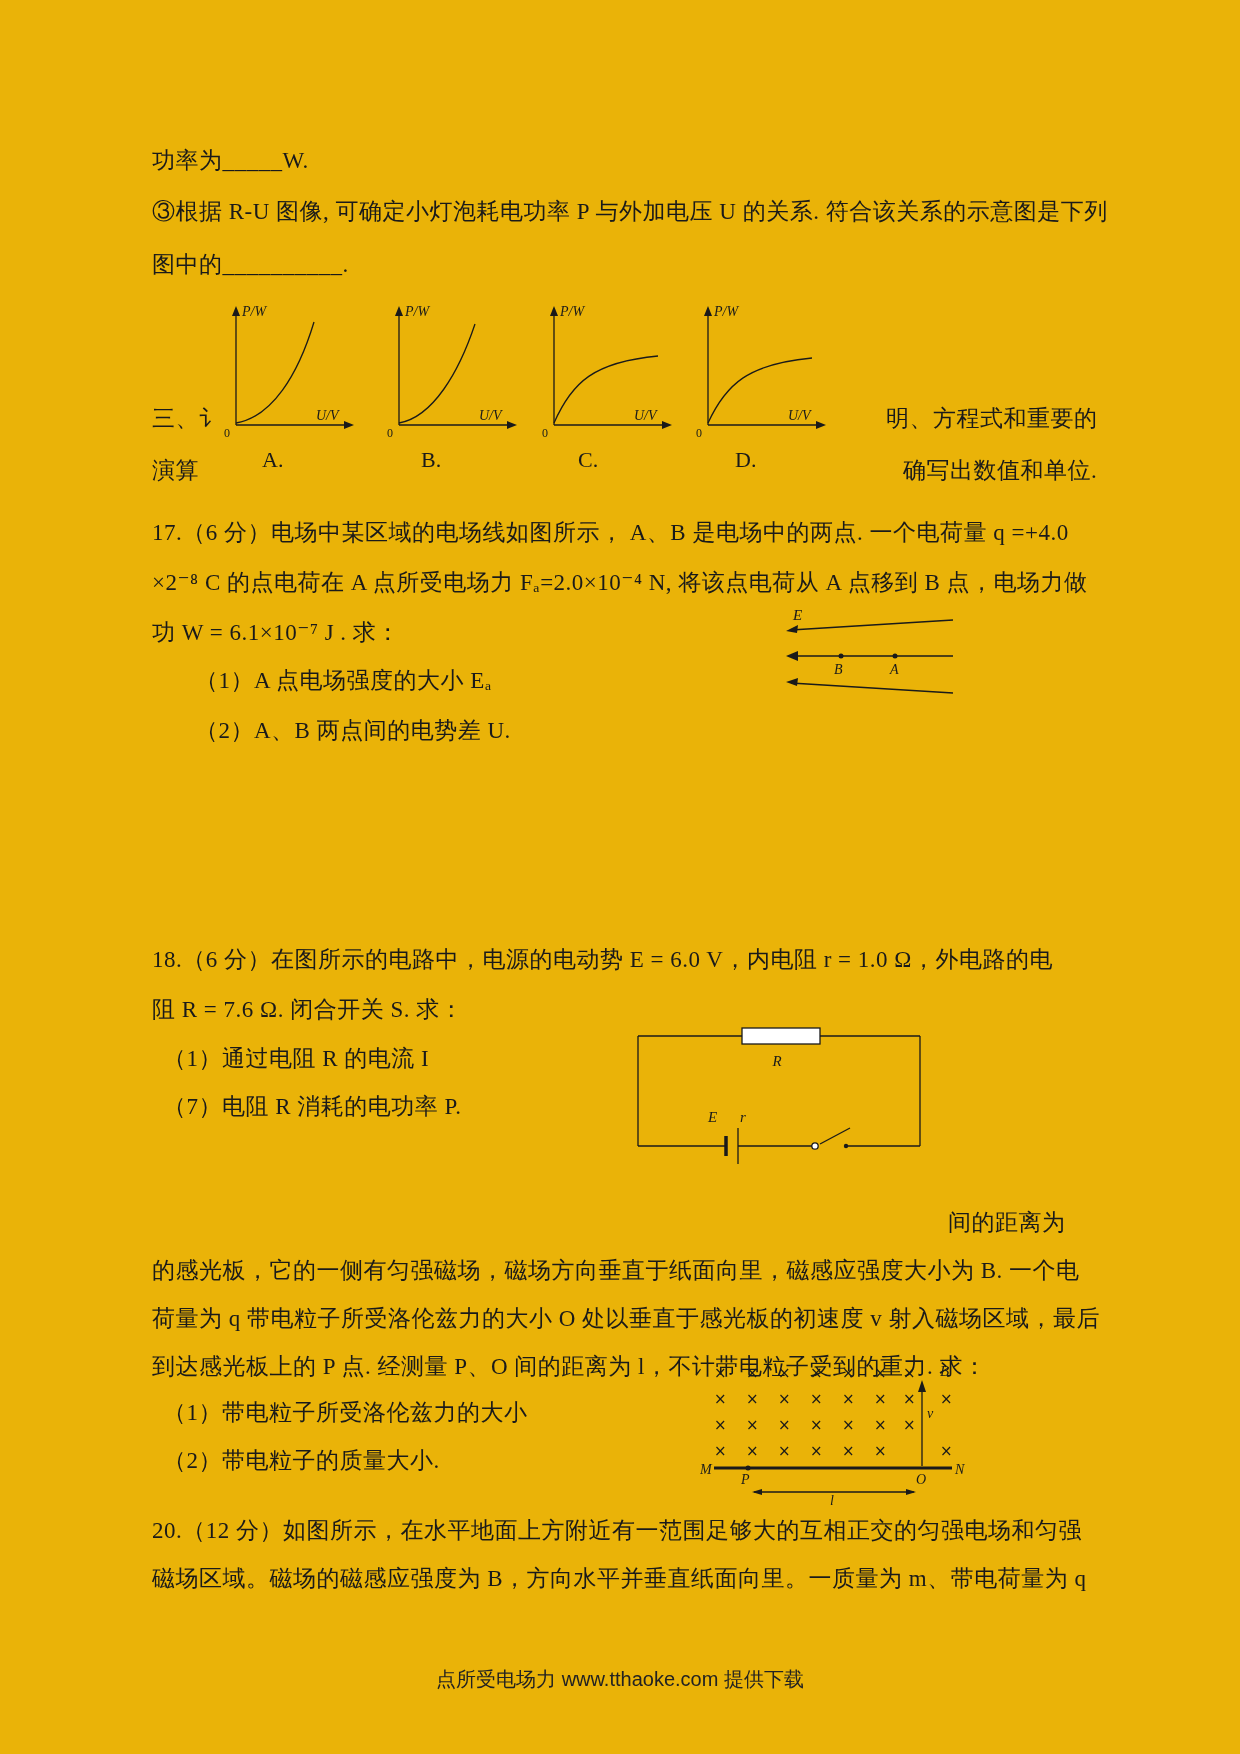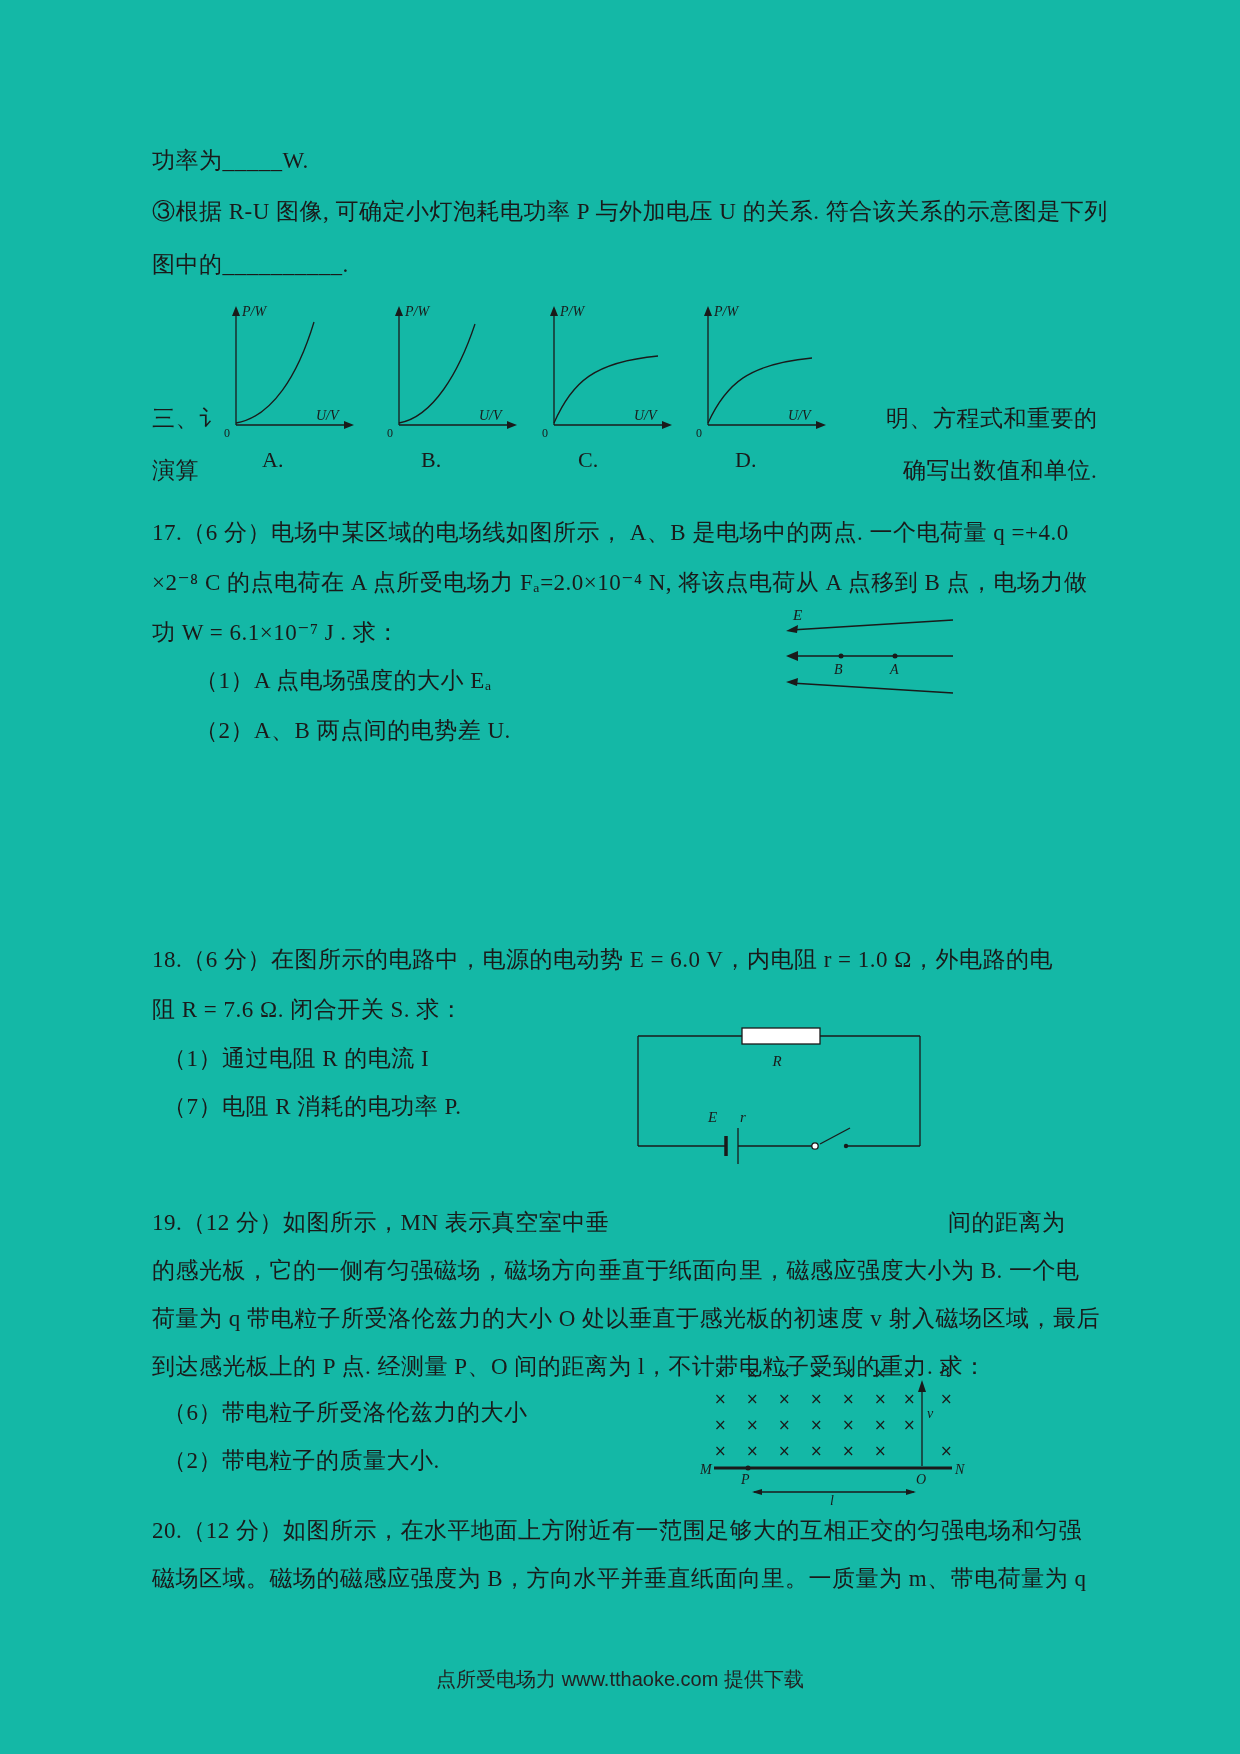--- a/index.html
+++ b/index.html
@@ -2,21 +2,21 @@
 <html><head>
 <meta charset="utf-8">
 <style>
   * { margin:0; padding:0; box-sizing:border-box; }
   html,body { background:#ffffff; }
   body {
     width:1240px; height:1754px;
     font-family:"Liberation Serif","DejaVu Serif",serif;
     color:#1a1a1a;
   }
-  .page { position:relative; width:1240px; height:1754px; background:#14b8a6; overflow:hidden; }
+  .page { position:relative; width:1240px; height:1754px; background:#eab308; overflow:hidden; }
   .tline {
     position:absolute; font-size:23px; line-height:30px;
     white-space:nowrap; letter-spacing:0.5px; color:#1a1a1a;
   }
   .option-label { position:absolute; font-size:22px; white-space:nowrap; }
   .figure { position:absolute; }
   svg line, svg path { stroke:#1a1a1a; stroke-width:1.3; fill:none; }
   svg polygon { fill:#1a1a1a; stroke:none; }
   svg circle.dot { fill:#1a1a1a; stroke:none; }
   svg circle.open-dot { fill:#ffffff; stroke:#1a1a1a; stroke-width:1.3; }
@@ -142,26 +142,25 @@
       <line x1="114" y1="112" x2="114" y2="148"></line>
       <line class="plate-short" x1="102" y1="120" x2="102" y2="140"></line>
       <line x1="102" y1="130" x2="14" y2="130"></line>
       <line x1="14" y1="130" x2="14" y2="20"></line>
       <text x="153" y="50" text-anchor="middle" class="svgvar-lg">R</text>
       <text x="84" y="106" class="svgvar-lg">E</text>
       <text x="116" y="106" class="svgvar-lg">r</text>
     </svg>
   </div>
 
-  <div class="tline" style="left:152px;top:1208px">19.（12 分）如图所示，MN 表示真空室中垂</div>
   <div class="tline" style="left:948px;top:1208px">间的距离为</div>
   <div class="tline" style="left:152px;top:1256px">的感光板，它的一侧有匀强磁场，磁场方向垂直于纸面向里，磁感应强度大小为 B. 一个电</div>
   <div class="tline" style="left:152px;top:1304px">荷量为 q 带电粒子所受洛伦兹力的大小 O 处以垂直于感光板的初速度 v 射入磁场区域，最后</div>
   <div class="tline" style="left:152px;top:1352px">到达感光板上的 P 点. 经测量 P、O 间的距离为 l，不计带电粒子受到的重力. 求：</div>
-  <div class="tline" style="left:163px;top:1398px">（6）带电粒子所受洛伦兹力的大小</div>
+  <div class="tline" style="left:163px;top:1398px">（1）带电粒子所受洛伦兹力的大小</div>
   <div class="tline" style="left:163px;top:1446px">（2）带电粒子的质量大小.</div>
 
   <div class="figure" style="left:700px;top:1362px">
     <svg width="268" height="144" viewBox="0 0 268 144">
 
       <text class="cross" x="14" y="16">×</text>
       <text class="cross" x="46" y="16">×</text>
       <text class="cross" x="78" y="16">×</text>
       <text class="cross" x="110" y="16">×</text>
       <text class="cross" x="142" y="16">×</text>

